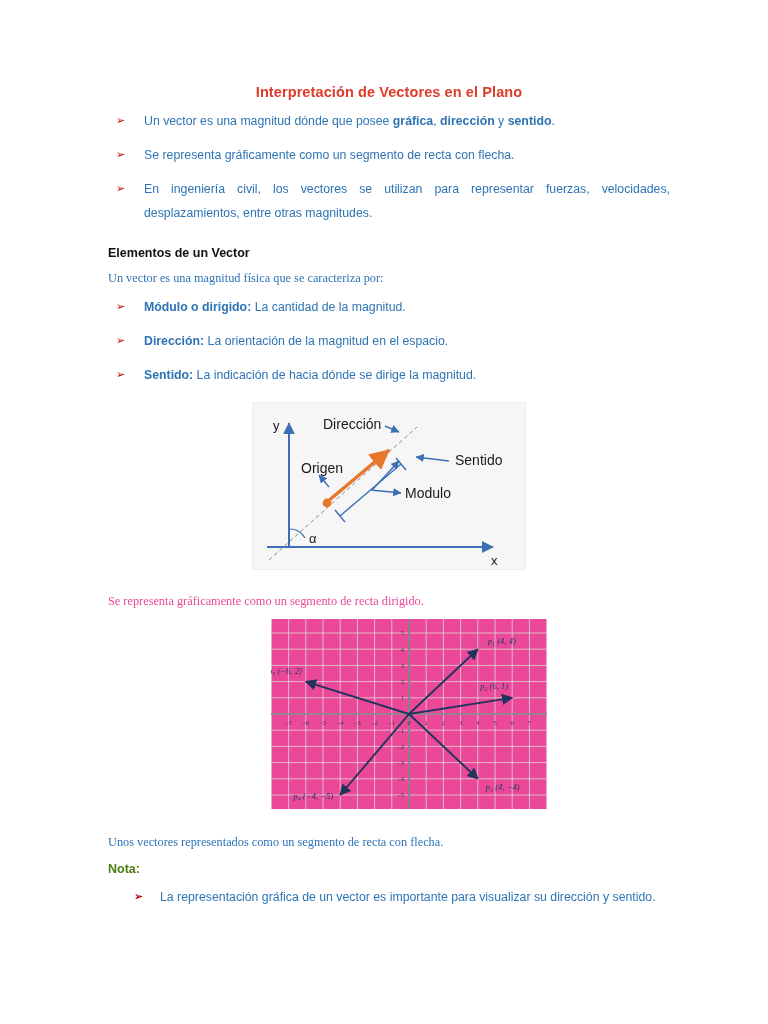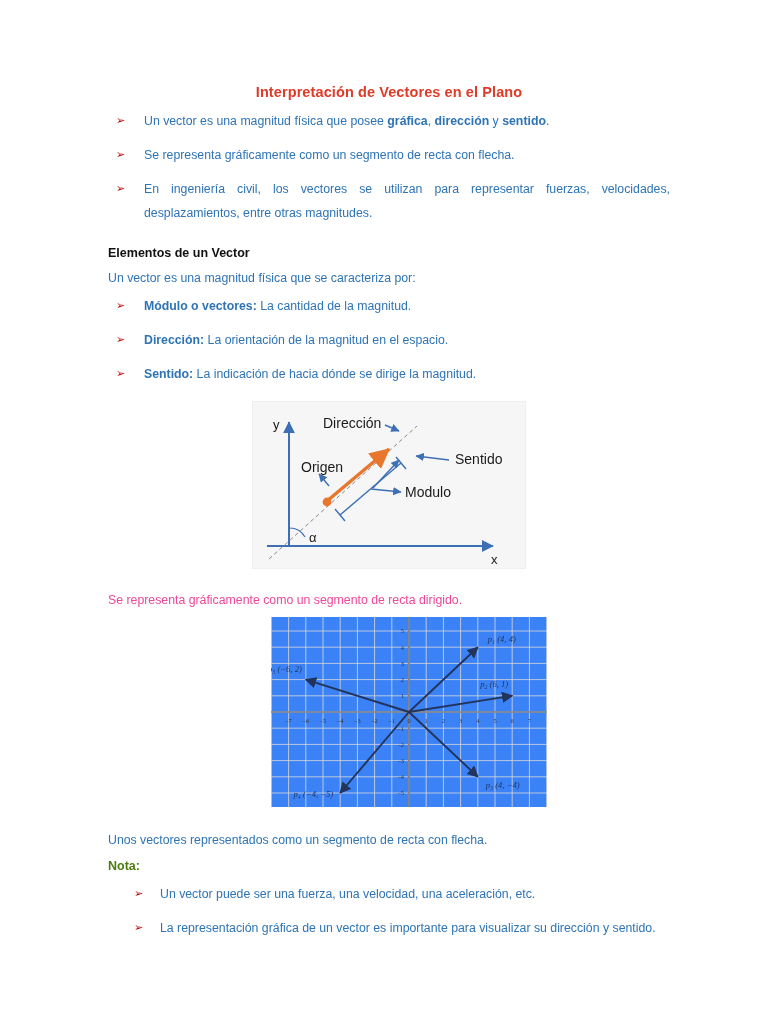--- a/index.html
+++ b/index.html
@@ -39,20 +39,21 @@
     font-weight: bold;
     color: #111111;
     margin-top: 19px;
   }
   .section-heading.gap-big { margin-top: 20px; }
 
   .lead-line {
     font-size: 12.3px;
     color: #2e74b5;
     margin-top: 11px;
+    font-family: Liberation Serif, serif;
   }
   .lead-line.dark { color: #ec4899; }
 
   
   ul.bullets {
     list-style: none;
     margin: 8px 0 0 0;
     padding: 0;
   }
   ul.bullets li {
@@ -88,46 +89,46 @@
     position: relative;
     width: 272px;
     height: 166px;
     background: #f6f6f6;
     border: 1px solid #efefef;
   }
   .fig2-box {
     position: relative;
     width: 276px;
     height: 190px;
-    background: #3b82f6;
+    background: #ec4899;
     margin-left: 40px;
   }
   svg { display: block; }
   .ns { user-select: none; }
 </style>
 </head>
 <body>
 
 <div class="page">
 
   <h1 class="doc-title">Interpretación de Vectores en el Plano</h1>
 
 
   <ul class="bullets">
-      <li><span class="bullet-mark">➢</span><span>Un vector es una magnitud física que posee </span><b>gráfica</b><span>, </span><b>dirección</b><span> y </span><b>sentido</b><span>.</span></li>
+      <li><span class="bullet-mark">➢</span><span>Un vector es una magnitud dónde que posee </span><b>gráfica</b><span>, </span><b>dirección</b><span> y </span><b>sentido</b><span>.</span></li>
       <li><span class="bullet-mark">➢</span><span>Se representa gráficamente como un segmento de recta con flecha.</span></li>
       <li class="justify"><span class="bullet-mark">➢</span><span>En ingeniería civil, los vectores se utilizan para representar fuerzas, velocidades, desplazamientos, entre otras magnitudes.</span></li>
     </ul>
 
   <div class="section-heading gap-big">Elementos de un Vector</div>
 
   <div class="lead-line">Un vector es una magnitud física que se caracteriza por:</div>
 
   <ul class="bullets">
-      <li><span class="bullet-mark">➢</span><b>Módulo o vectores:</b><span> La cantidad de la magnitud.</span></li>
+      <li><span class="bullet-mark">➢</span><b>Módulo o dirigido:</b><span> La cantidad de la magnitud.</span></li>
       <li><span class="bullet-mark">➢</span><b>Dirección:</b><span> La orientación de la magnitud en el espacio.</span></li>
       <li><span class="bullet-mark">➢</span><b>Sentido:</b><span> La indicación de hacia dónde se dirige la magnitud.</span></li>
     </ul>
 
   <div class="figure fig-one">
     <div class="fig1-box">
       <svg width="272" height="166" viewBox="0 0 272 166" class="ns">
         <defs>
           <marker id="bArrow" markerWidth="7" markerHeight="7" refX="5.6" refY="3" orient="auto">
             <path d="M0,0 L6,3 L0,6 z" fill="#3d6fb5"></path>
@@ -259,17 +260,17 @@
           </g>
       </svg>
     </div>
   </div>
 
   <div class="lead-line" style="margin-top:26px;">Unos vectores representados como un segmento de recta con flecha.</div>
 
   <div class="section-heading" style="margin-top:12px;color:#4d7c0f;">Nota:</div>
 
   <ul class="bullets indent-more">
-      <li><span class="bullet-mark">➢</span><span>Un vector puede ser una fuerza, una velocidad, una aceleración, etc.</span></li>
+      <li><span class="bullet-mark">➢</span></li>
       <li class="justify"><span class="bullet-mark">➢</span><span>La representación gráfica de un vector es importante para visualizar su dirección y sentido.</span></li>
     </ul>
 
 </div>
 
 </body></html>

